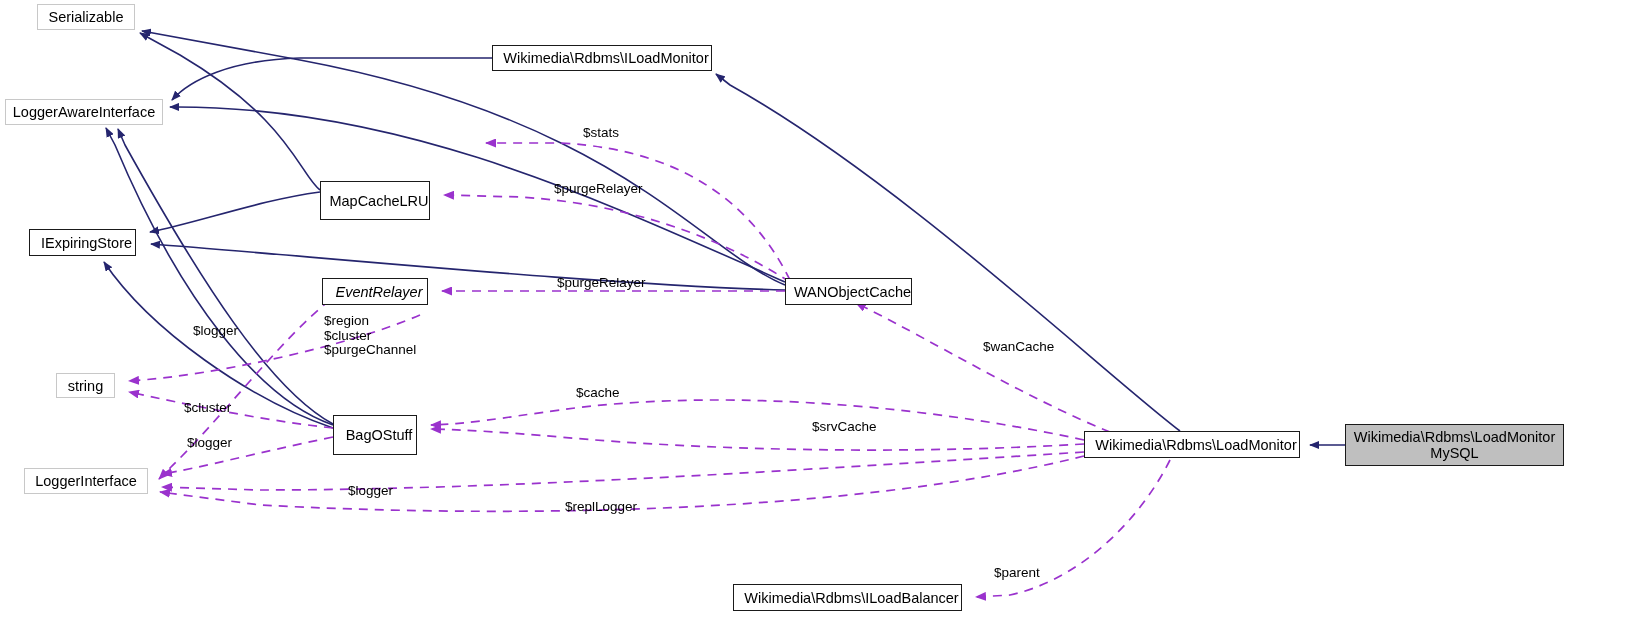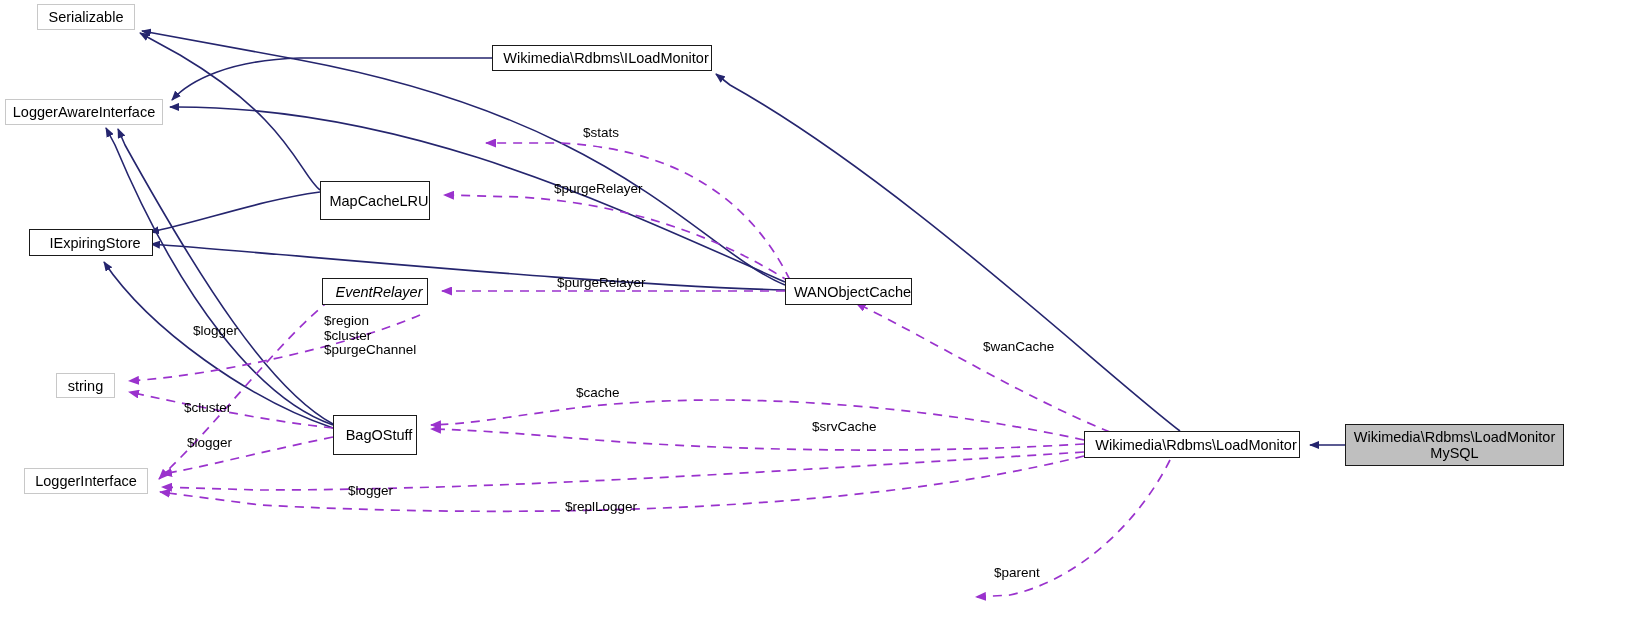--- a/index.html
+++ b/index.html
@@ -129,37 +129,38 @@
 
   <div class="node plain" style="left:37px; top:4px; width:98px; height:26px;">Serializable</div>
 
   <div class="node bold" style="left:492px; top:45px; width:220px; height:26px;">Wikimedia\Rdbms\ILoadMonitor</div>
 
   <div class="node plain" style="left:5px; top:99px; width:158px; height:26px;">LoggerAwareInterface</div>
 
 
   <div class="node bold" style="left:320px; top:181px; width:110px; height:39px;">MapCacheLRU</div>
 
-  <div class="node bold" style="left:29px; top:229px; width:124px; height:27px;">IExpiringStore</div>
+  <div class="node bold" style="left:29px; top:229px; width:107px; height:27px;">IExpiringStore</div>
 
   <div class="node bold" style="left:322px; top:278px; width:106px; height:27px;font-style:italic;">EventRelayer</div>
 
   <div class="node bold" style="left:785px; top:278px; width:127px; height:27px;">WANObjectCache</div>
 
   <div class="node plain" style="left:56px; top:373px; width:59px; height:25px;">string</div>
 
   <div class="node bold" style="left:333px; top:415px; width:84px; height:40px;">BagOStuff</div>
 
   <div class="node bold" style="left:1084px; top:431px; width:216px; height:27px;">Wikimedia\Rdbms\LoadMonitor</div>
 
   <div class="node current" style="left:1345px; top:424px; width:219px; height:42px;">Wikimedia\Rdbms\LoadMonitor
 MySQL</div>
 
   <div class="node plain" style="left:24px; top:468px; width:124px; height:26px;">LoggerInterface</div>
 
+  <div class="node bold" style="left:733px; top:584px; width:229px; height:27px;">Wikimedia\Rdbms\ILoadBalancer</div>
 
   <div class="edge-label" style="left:583px; top:126px;">$stats</div>
 
   <div class="edge-label" style="left:554px; top:182px;">$purgeRelayer</div>
 
   <div class="edge-label" style="left:557px; top:276px;">$purgeRelayer</div>
 
   <div class="edge-label" style="left:193px; top:324px;">$logger</div>
 
   <div class="edge-label" style="left:324px; top:314px;">$region

